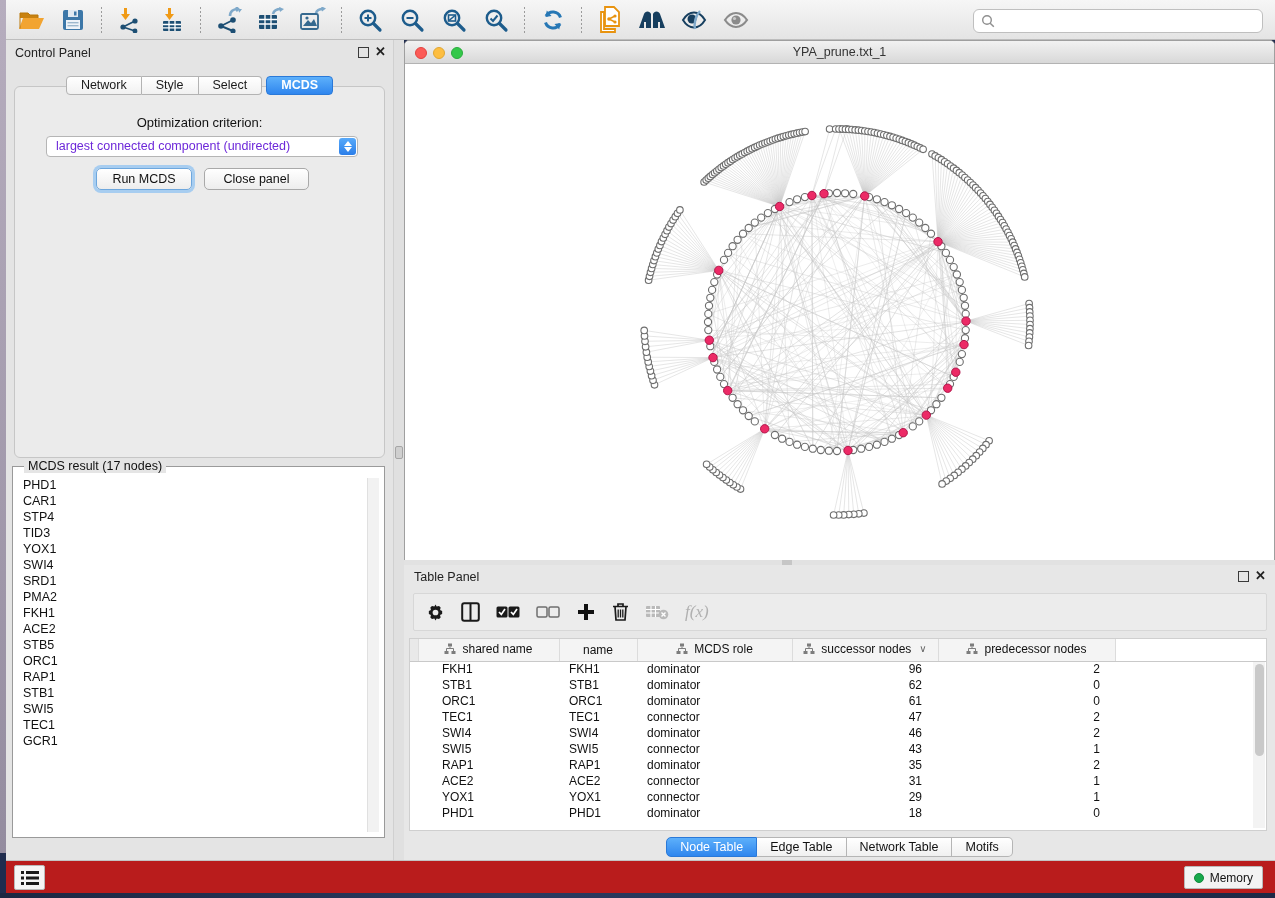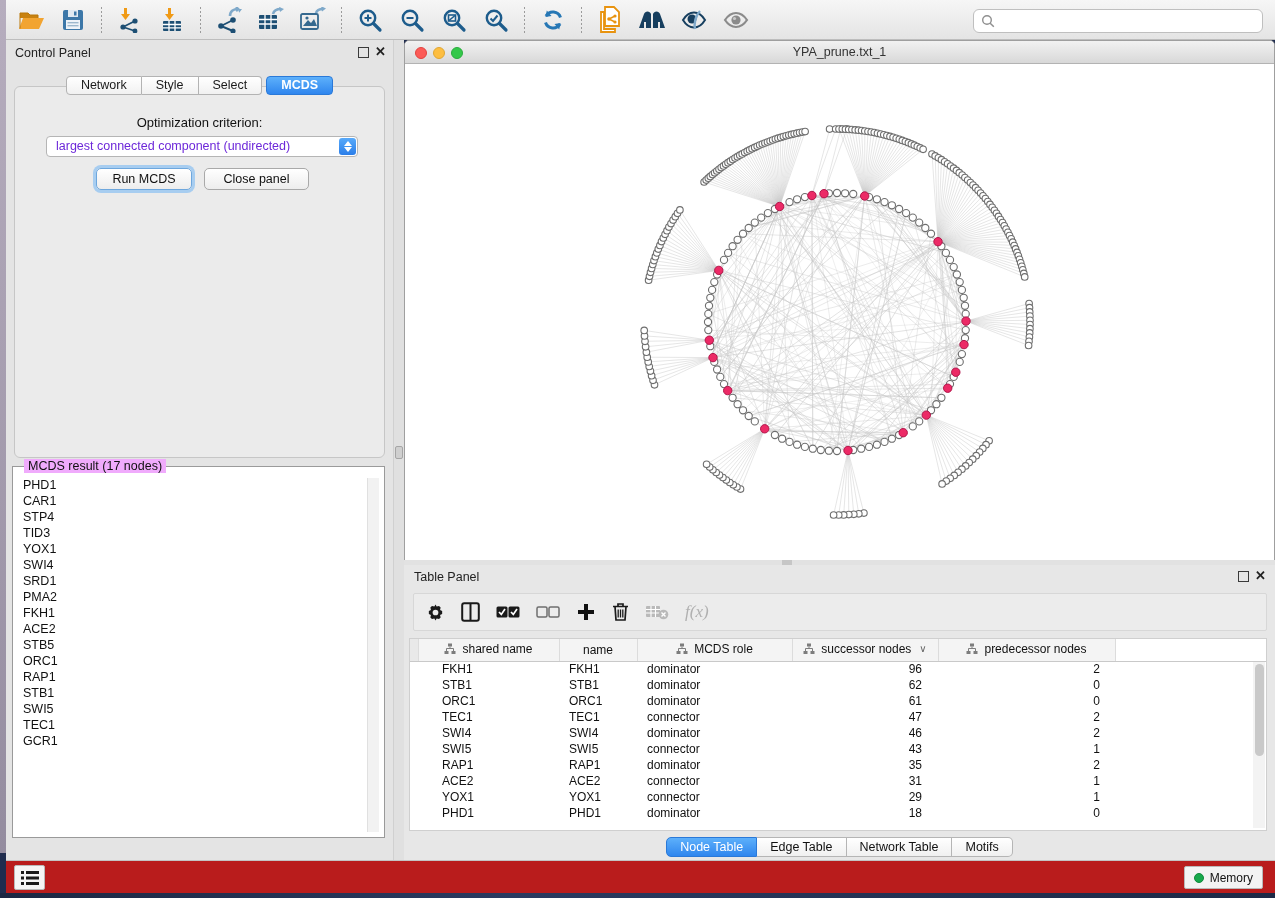--- a/index.html
+++ b/index.html
@@ -49,21 +49,21 @@
     background:linear-gradient(#58aafa,#2b7ee9); border-radius:3px; }
   .stp-up,.stp-dn { position:absolute; left:4.5px; width:0; height:0; border-left:4px solid transparent; border-right:4px solid transparent; }
   .stp-up { top:3px; border-bottom:5px solid #fff; }
   .stp-dn { bottom:3px; border-top:5px solid #fff; }
   .cp-btn { position:absolute; top:81px; height:22px; background:linear-gradient(#ffffff,#ededed);
     border:1px solid #a9a9a9; border-radius:5px; font-size:12.5px; color:#111; text-align:center; line-height:20px; }
   #btn-run { left:81px; width:96px; border-color:#6ea7dd; box-shadow:0 0 0 3px #a7cdf0; }
   #btn-close { left:189px; width:105px; }
   #mcds-box { position:absolute; left:6px; width:373px; top:426px; height:372px;
     background:#fff; border:1px solid #9a9a9a; }
-  #mcds-legend { position:absolute; top:-8px; left:11px; background:#f0abfc; padding:0 4px;
+  #mcds-legend { position:absolute; top:-8px; left:11px; background:#e5e5e5; padding:0 4px;
     font-size:12.5px; color:#111; }
   #mcds-list { position:absolute; left:10px; top:10px; right:22px; bottom:6px; overflow:hidden;
     font-size:12.5px; color:#111; line-height:16px; }
   #mcds-scroll { position:absolute; right:5px; top:11px; bottom:5px; width:12px;
     background:#f2f2f2; border-left:1px solid #e0e0e0; }
 
   
   #vsplit { left:393px; top:40px; width:11px; height:820px; background:#e0e0e0; border-left:1px solid #d0d0d0; }
   #vsplit-handle { position:absolute; left:1px; top:406px; width:8px; height:13px;
     background:#cfcfcf; border:1px solid #a5a5a5; border-radius:2px; }

